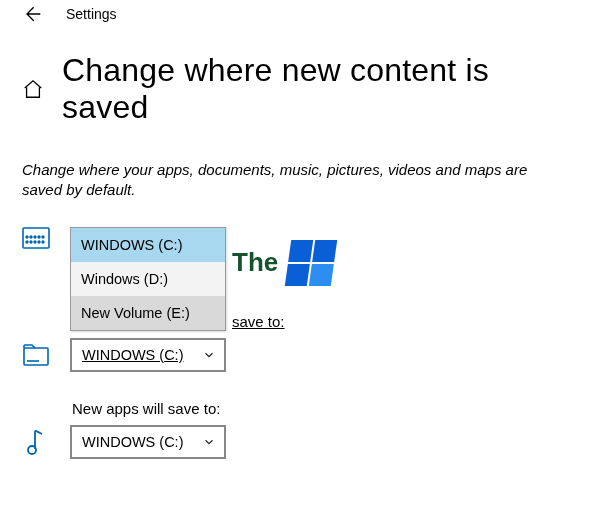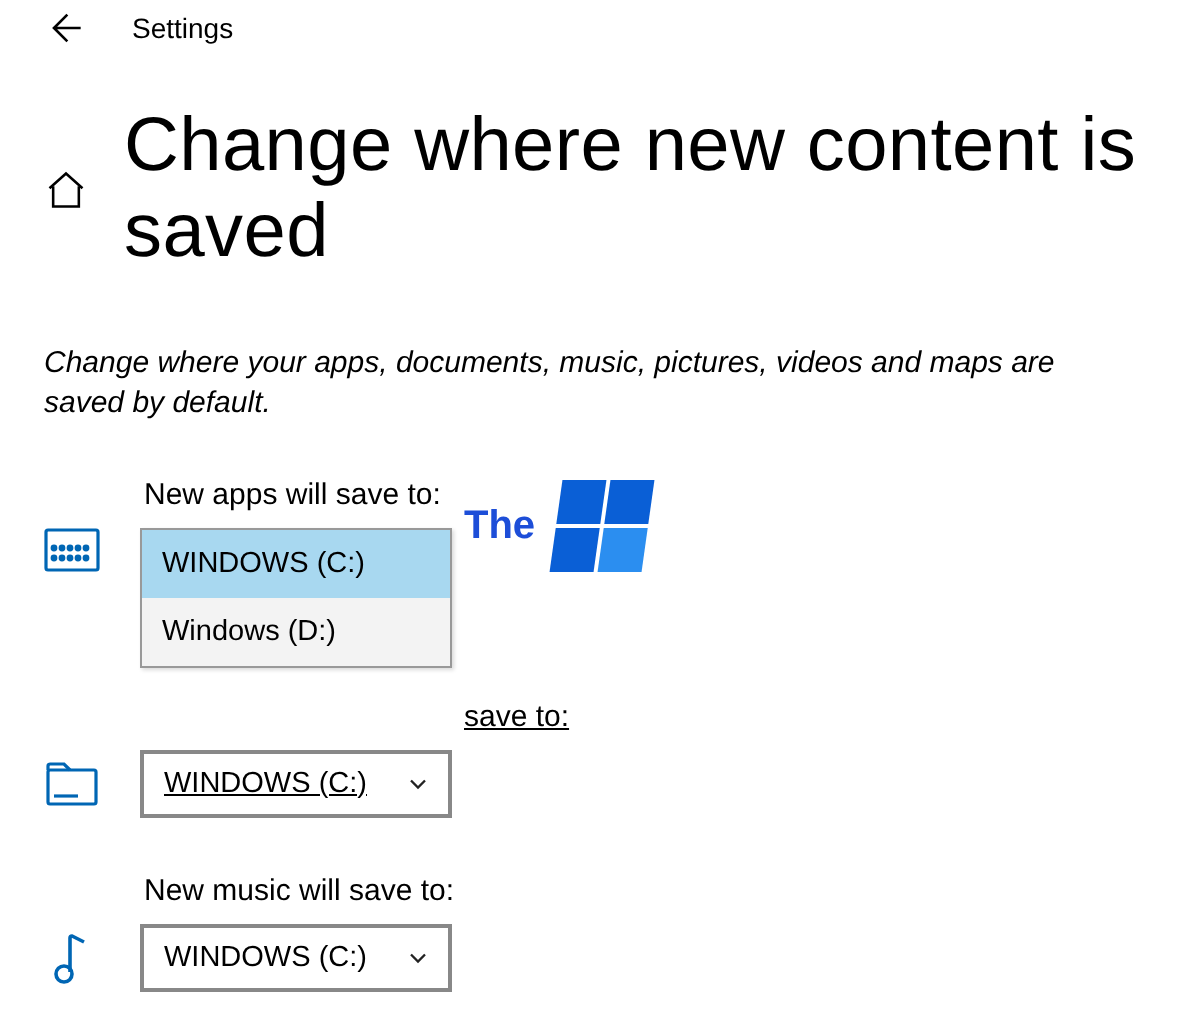--- a/index.html
+++ b/index.html
@@ -23,21 +23,21 @@
   }
   .back-arrow svg { display: block; }
   .header {
     display: flex;
     align-items: center;
     gap: 18px;
     padding: 18px 20px 4px 22px;
   }
   .home-icon svg { display: block; }
   .page-title {
-    font-size: 38px;
+    font-size: 32px;
     font-weight: 400;
     letter-spacing: 0.2px;
   }
   .description {
     padding: 30px 22px 8px 22px;
     font-size: 15px;
     line-height: 1.35;
     max-width: 560px;
     font-style: italic;
   }
@@ -106,23 +106,23 @@
     position: absolute;
     top: 240px;
     left: 232px;
     display: flex;
     align-items: center;
     gap: 6px;
     z-index: 20;
   }
   .wm-text {
     font-weight: 700;
-    font-size: 20px;
+    font-size: 26px;
     line-height: 1.05;
-    color: #1d4ed8;
+    color: #14532d;
   }
   .wm-logo {
     width: 46px;
     height: 46px;
     display: grid;
     grid-template-columns: 1fr 1fr;
     grid-template-rows: 1fr 1fr;
     gap: 2px;
     transform: skewX(-8deg);
     margin-left: 4px;
@@ -150,21 +150,20 @@
       <path d="M3 11 L12 3 L21 11"></path>
       <path d="M5 10 V21 H19 V10"></path>
     </svg>
   </span>
   <span class="page-title">Change where new content is saved</span>
 </div>
 
 <div class="description">Change where your apps, documents, music, pictures, videos and maps are saved by default.</div>
 
 <div class="setting-block">
-  <div class="setting-label-row">New apps will save to:</div>
   <div class="setting-row">
     <span class="setting-icon">
       <svg width="28" height="22" viewBox="0 0 28 22" fill="none" stroke="#0066b4" stroke-width="1.6">
         <rect x="1" y="1" width="26" height="20" rx="1"></rect>
         <circle cx="5" cy="15" r="0.9" fill="#0066b4"></circle>
         <circle cx="9" cy="15" r="0.9" fill="#0066b4"></circle>
         <circle cx="13" cy="15" r="0.9" fill="#0066b4"></circle>
         <circle cx="17" cy="15" r="0.9" fill="#0066b4"></circle>
         <circle cx="21" cy="15" r="0.9" fill="#0066b4"></circle>
         <circle cx="5" cy="10" r="0.9" fill="#0066b4"></circle>
@@ -174,20 +173,23 @@
         <circle cx="21" cy="10" r="0.9" fill="#0066b4"></circle>
       </svg>
     </span>
 
     <div class="dropdown">
       <div class="dropdown-item selected">
         <span>WINDOWS (C:)</span>
       </div>
       <div class="dropdown-item">
         <span>Windows (D:)</span>
+      </div>
+      <div class="dropdown-item hover">
+        <span>New Volume (E:)</span>
       </div>
     </div>
   </div>
 </div>
 
 <div class="setting-block" style="padding-top:60px;text-decoration:underline;">
   <div class="setting-label-row" style="padding-left:210px;">save to:</div>
   <div class="setting-row">
     <span class="setting-icon">
       <svg width="26" height="22" viewBox="0 0 26 22" fill="none" stroke="#0066b4" stroke-width="1.6">
@@ -201,21 +203,21 @@
       <span class="chevron">
         <svg width="14" height="14" viewBox="0 0 24 24" fill="none" stroke="#222" stroke-width="2">
           <path d="M6 9 L12 15 L18 9"></path>
         </svg>
       </span>
     </div>
   </div>
 </div>
 
 <div class="setting-block" style="padding-top:24px;">
-  <div class="setting-label-row">New music will save to:</div>
+  <div class="setting-label-row">New apps will save to:</div>
   <div class="setting-row">
     <span class="setting-icon">
       <svg width="20" height="26" viewBox="0 0 20 26" fill="none" stroke="#0066b4" stroke-width="1.8">
         <path d="M9 20 V3 Q9 2 10 2 L16 5"></path>
         <circle cx="6" cy="21" r="4"></circle>
       </svg>
     </span>
     <div class="select-box">
       <span>WINDOWS (C:)</span>
       <span class="chevron">

